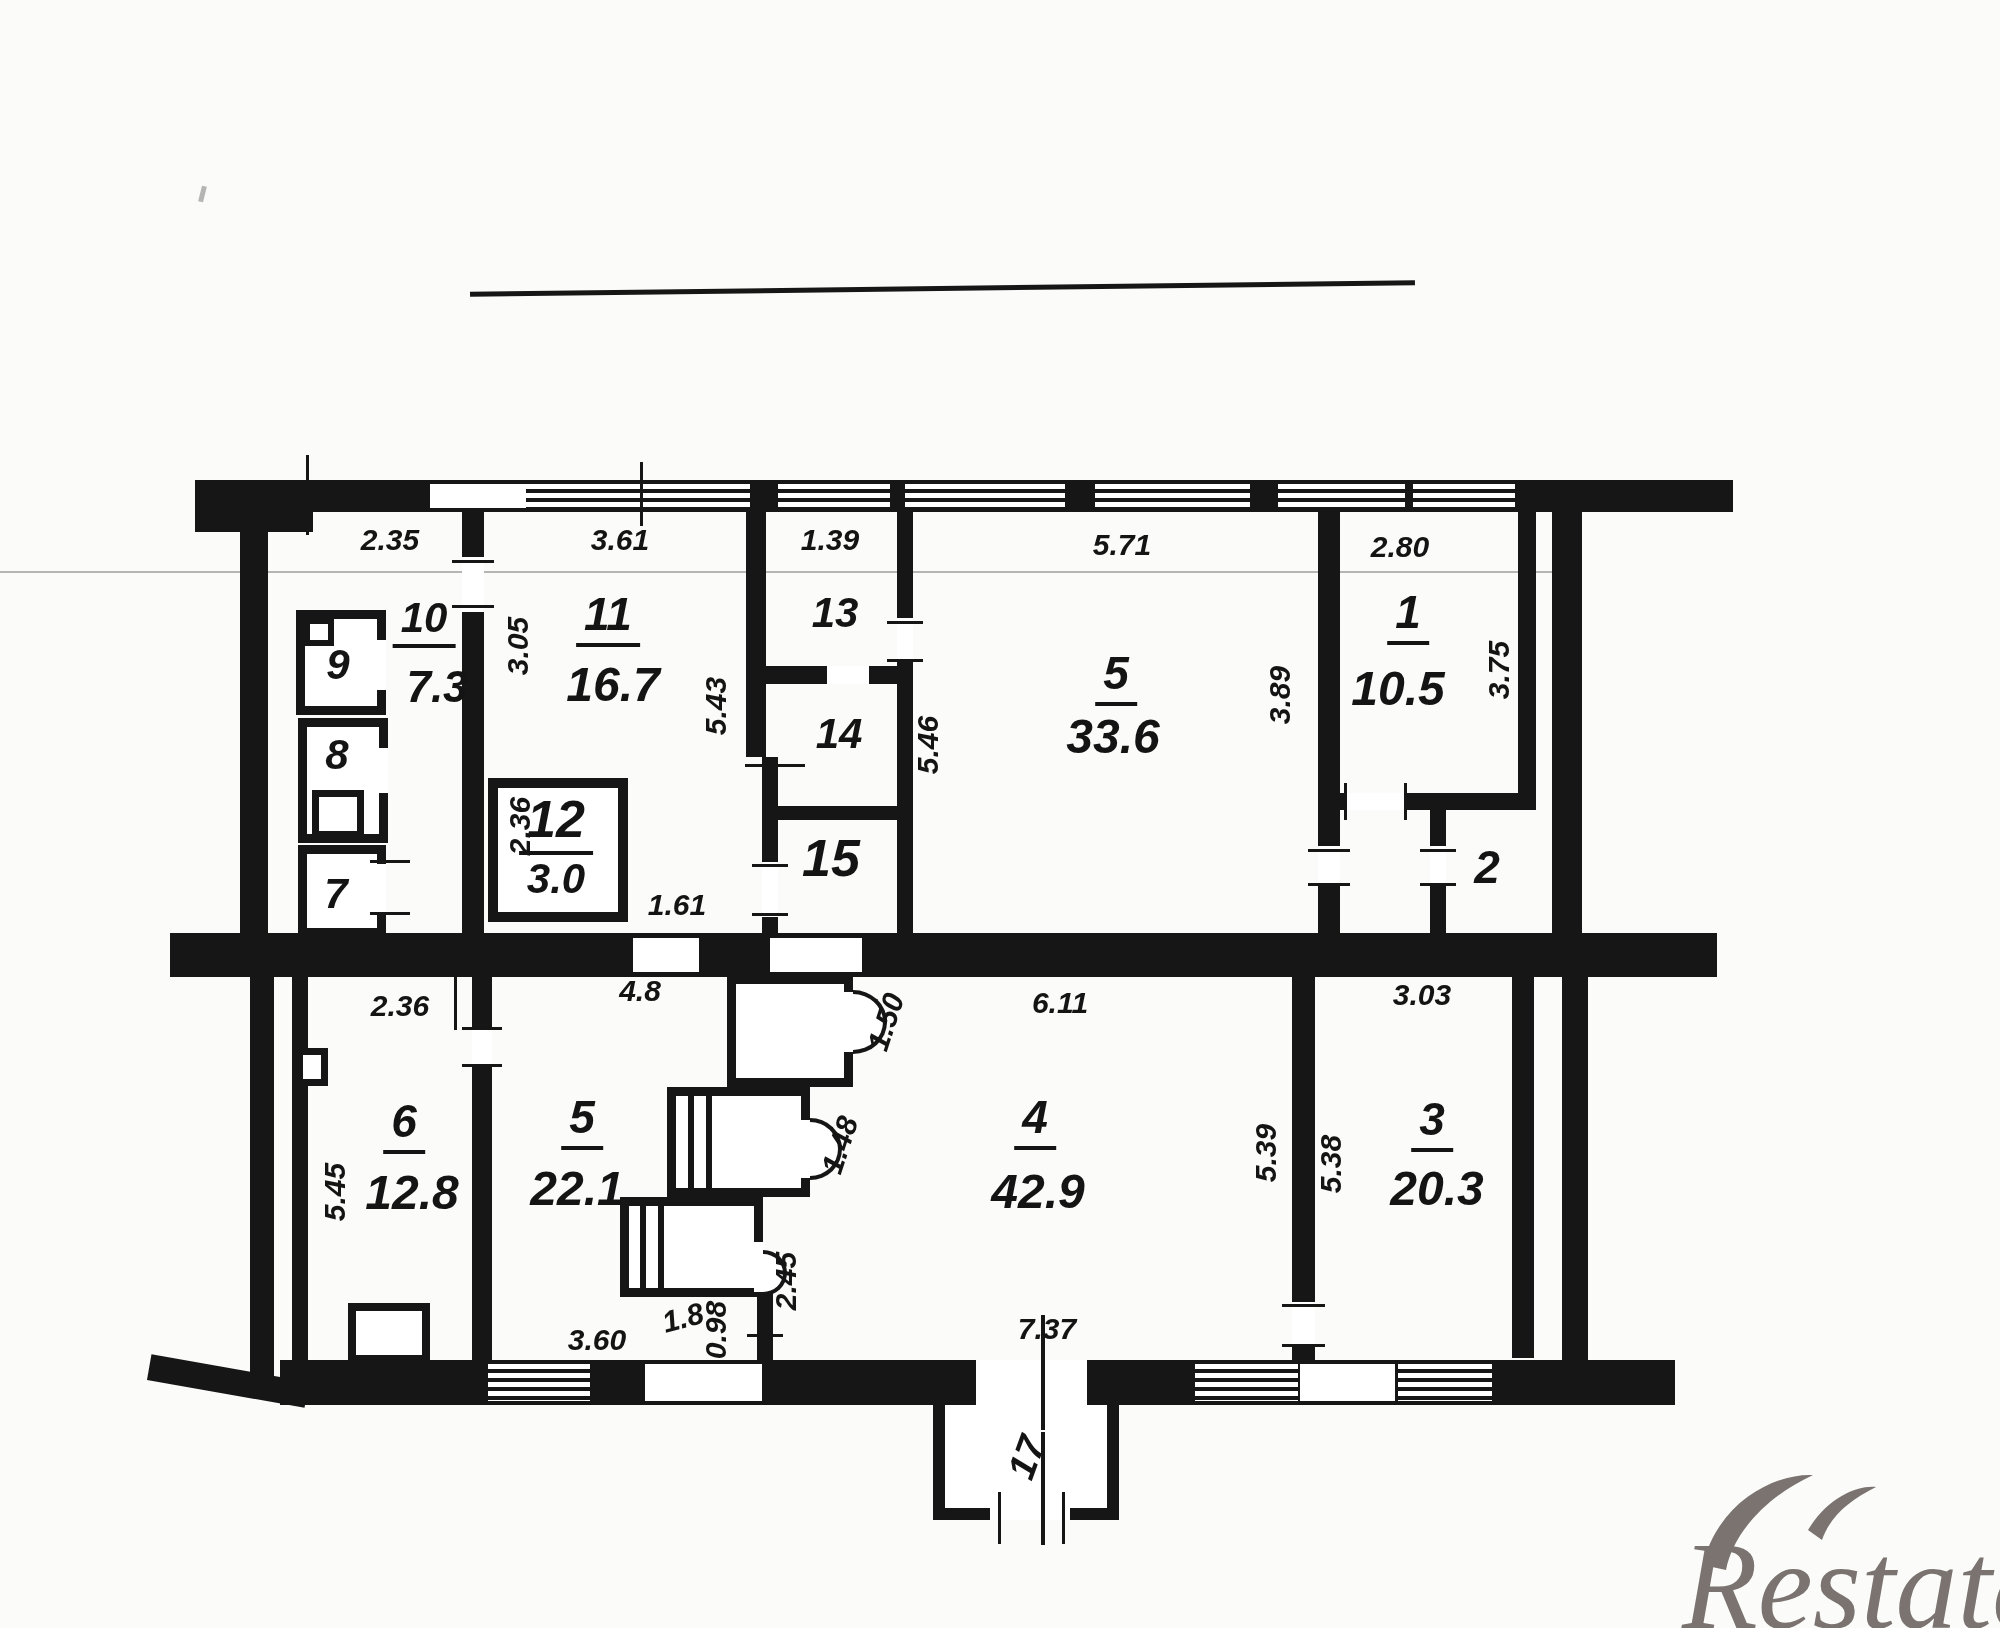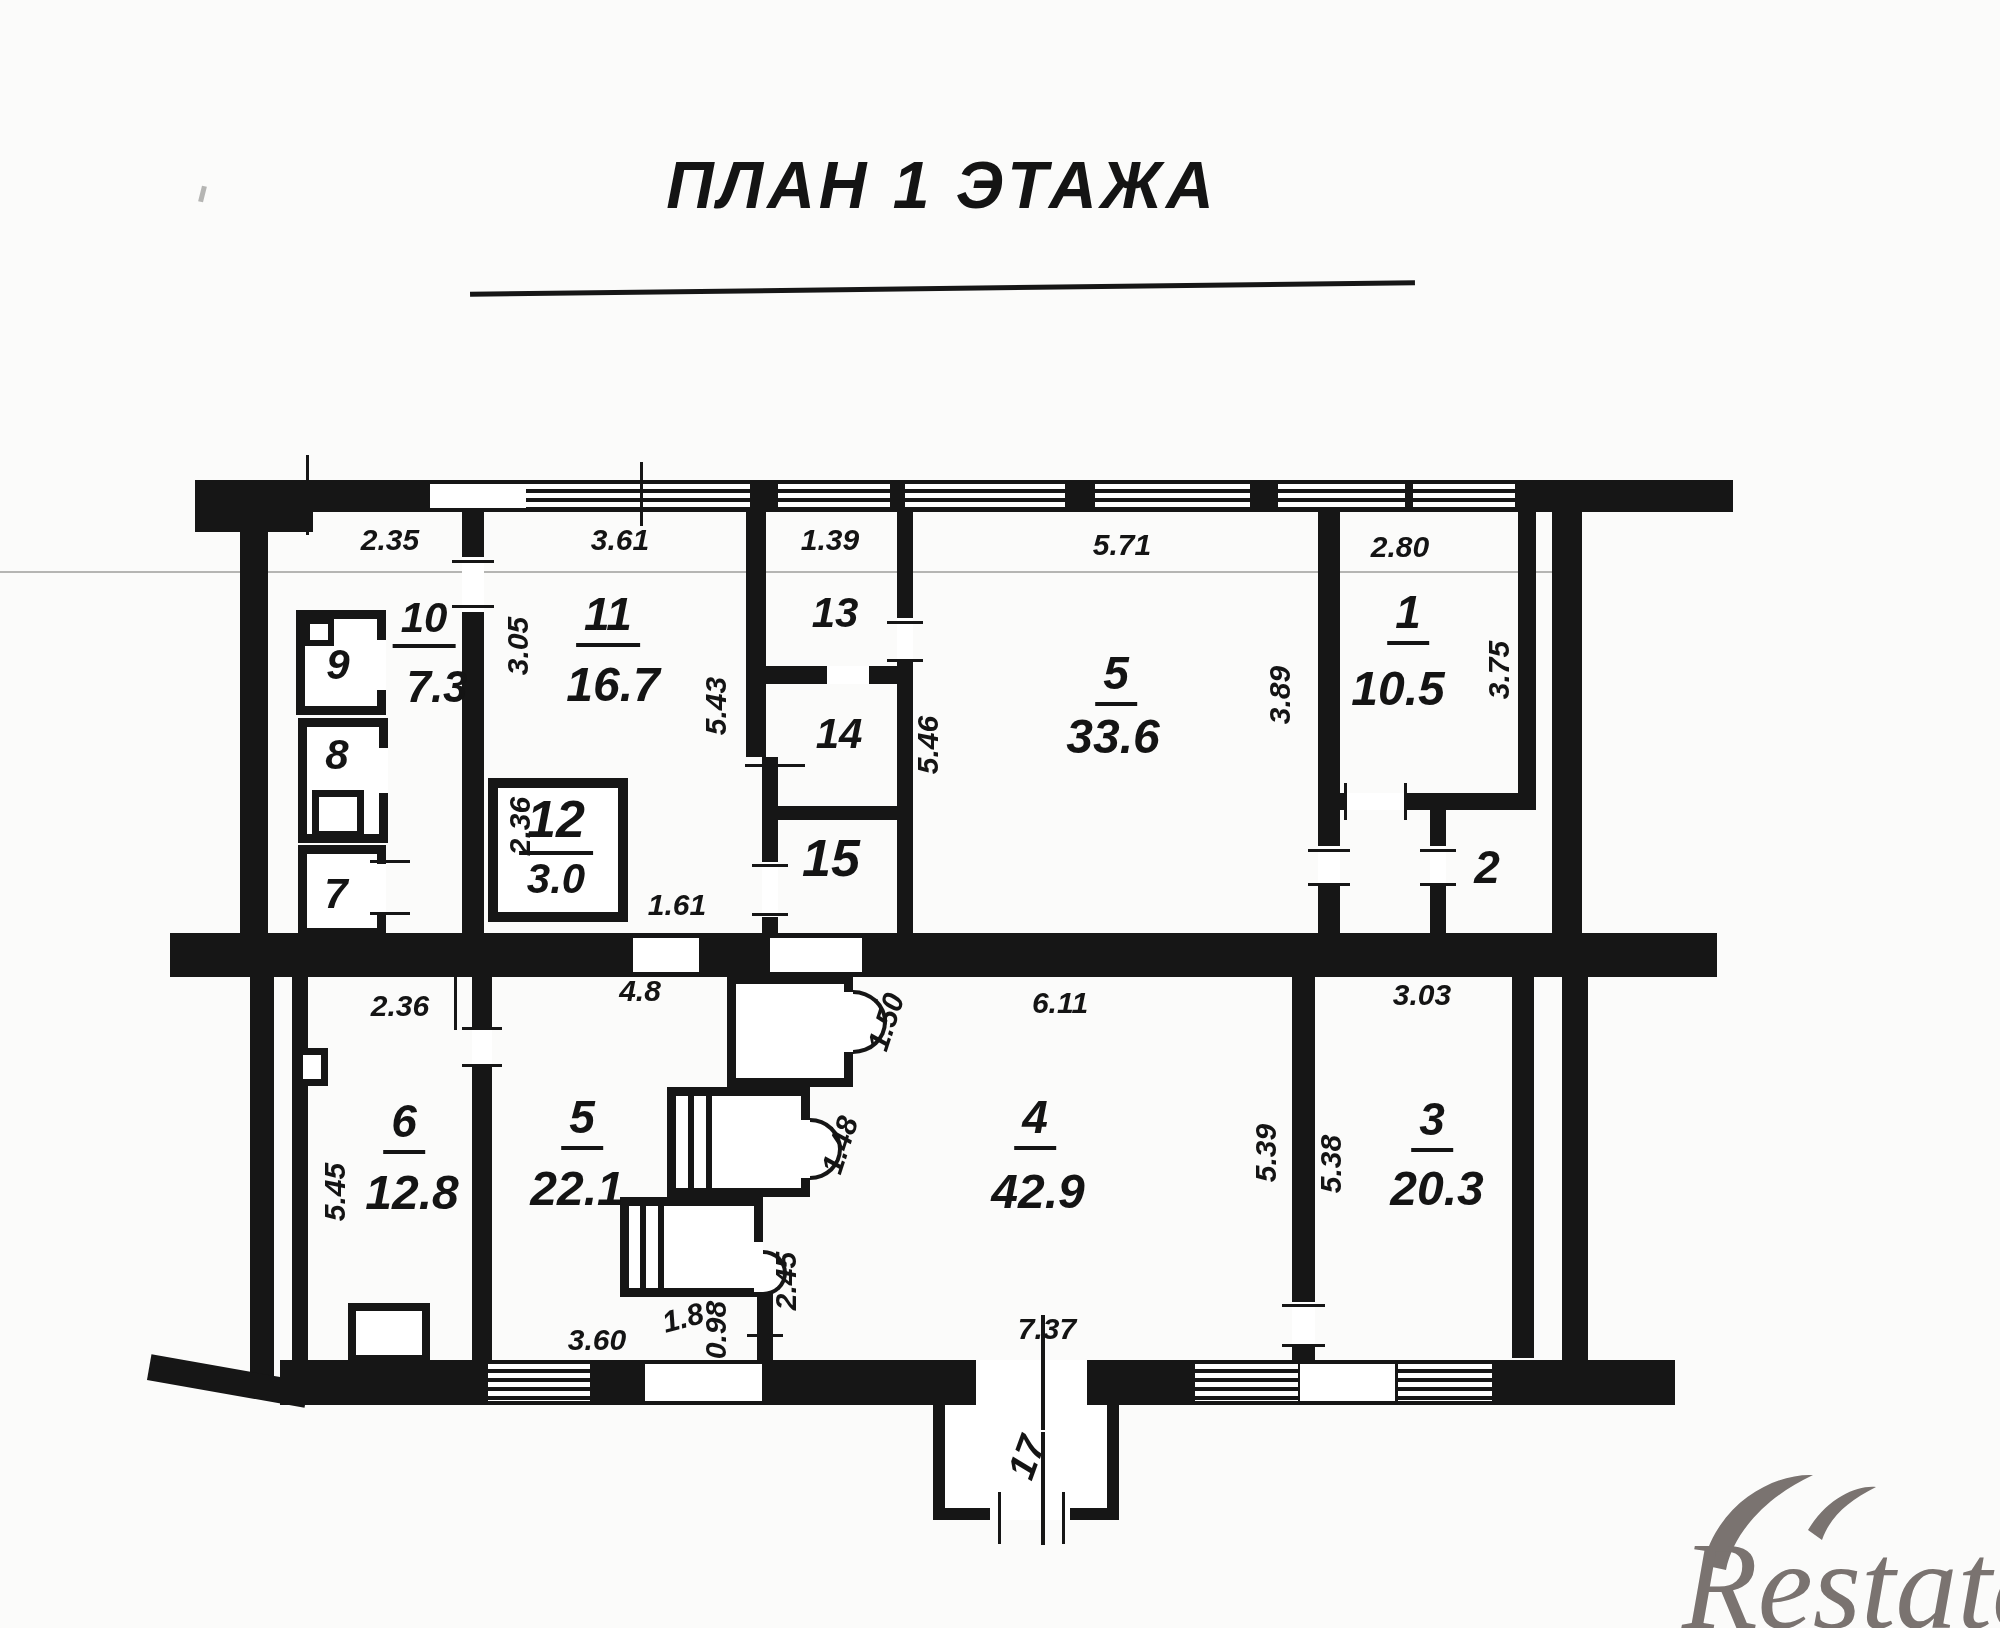--- a/index.html
+++ b/index.html
@@ -24,21 +24,20 @@
   .title{position:absolute;font:700 italic 66px "Liberation Sans",sans-serif;letter-spacing:4px;
          transform:translate(-50%,-50%);white-space:nowrap;}
   .faint{position:absolute;background:#b5b5b3;}
   .wm{position:absolute;font:400 italic 124px "Liberation Serif",serif;color:#7a7370;white-space:nowrap;}
 </style>
 </head>
 <body>
 
 <div id="stage">
 
-  <div class="title" style="left:942px;top:185px">ПЛАН 1 ЭТАЖА</div>
   <div class="wall" style="left:470px;top:286px;width:945px;height:5px;transform:rotate(-0.7deg)"></div>
   <div class="faint" style="left:200px;top:186px;width:5px;height:16px;transform:rotate(14deg)"></div>
 
   <div class="faint" style="left:0px;top:571px;width:1560px;height:2px"></div>
 
   <div class="wall" style="left:218px;top:480px;width:1515px;height:32px"></div>
   <div class="wall" style="left:195px;top:480px;width:118px;height:52px"></div>
   <div class="wall" style="left:240px;top:512px;width:28px;height:465px"></div>
   <div class="wall" style="left:250px;top:977px;width:24px;height:410px"></div>
   <div class="wall" style="left:148px;top:1368px;width:160px;height:26px;transform:rotate(10deg)"></div>

